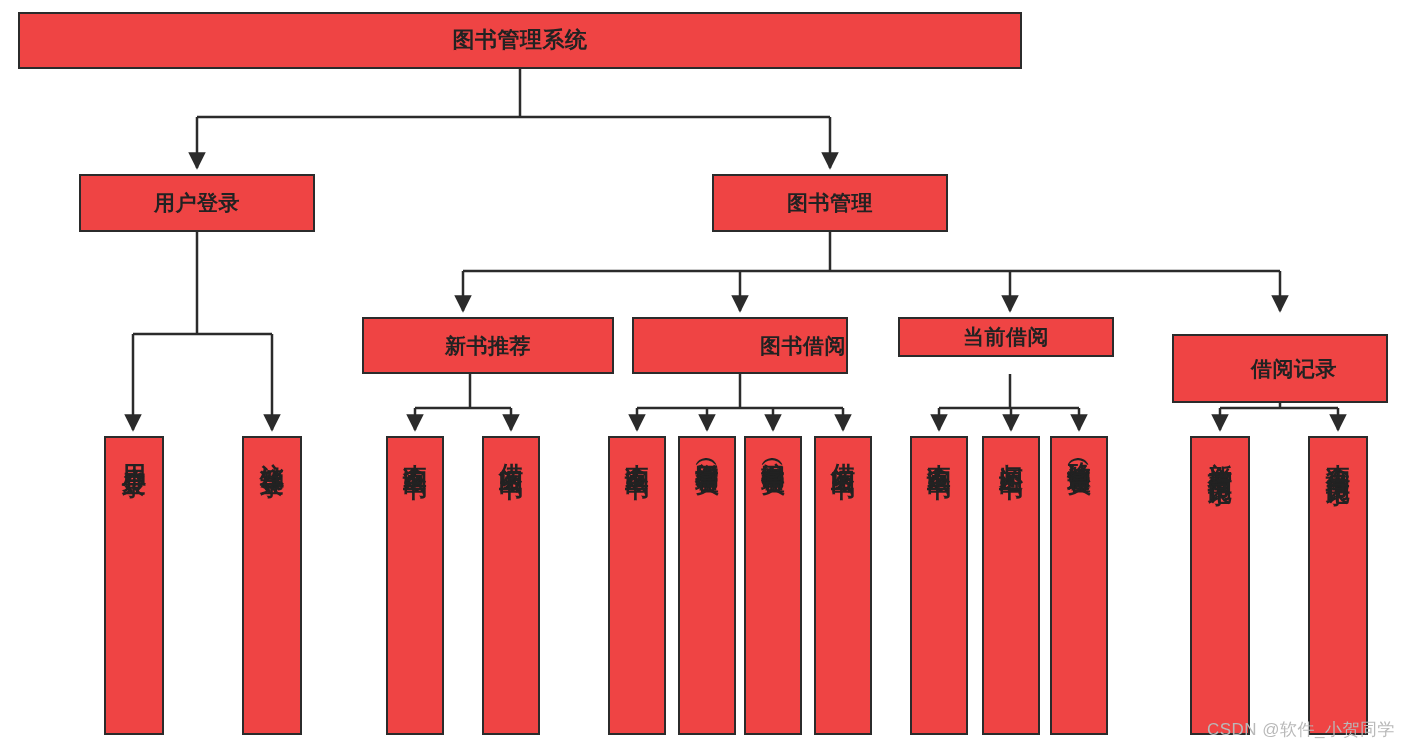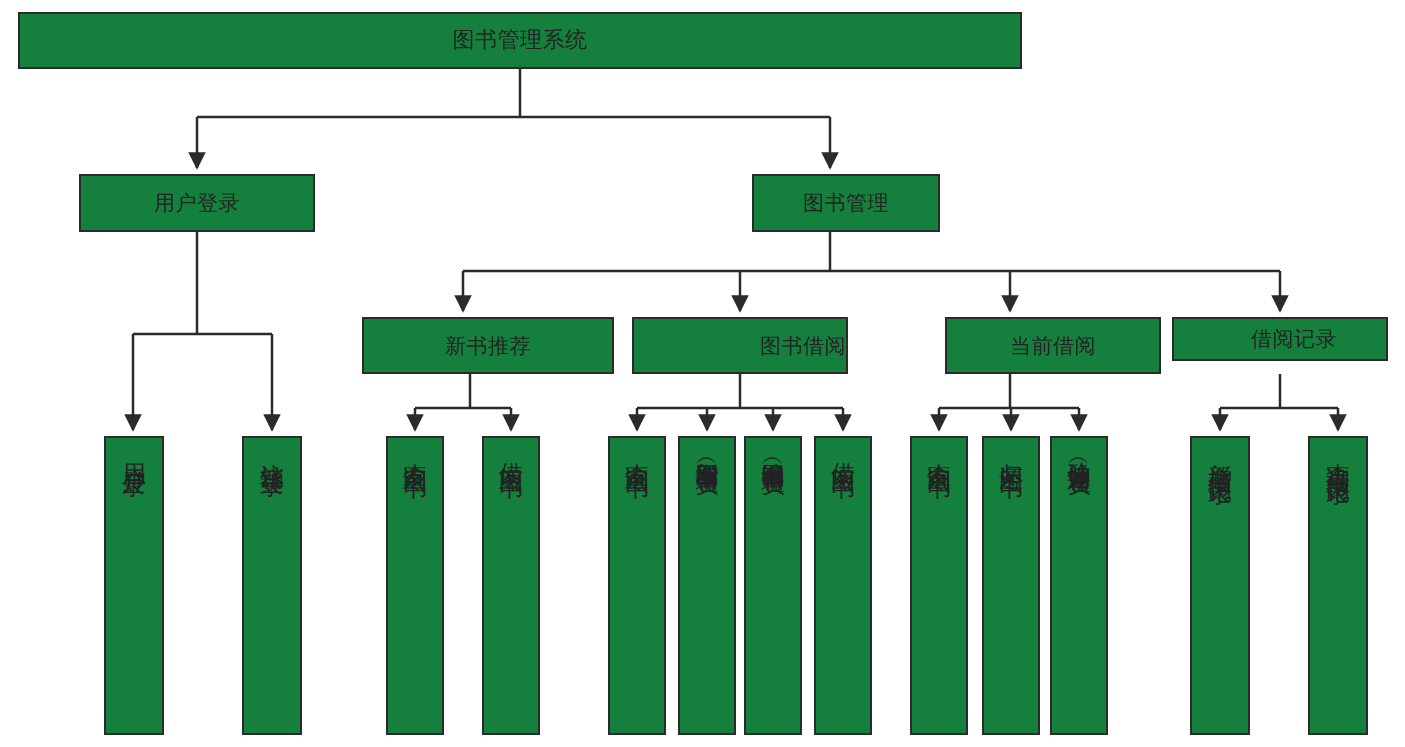--- a/index.html
+++ b/index.html
@@ -23,26 +23,27 @@
     position: absolute;
     left: 0;
     top: 0;
     width: 1405px;
     height: 747px;
     pointer-events: none;
   }
   .node {
     position: absolute;
     box-sizing: border-box;
-    background: #15803d;
+    background: #ef4444;
     border: 2px solid #2b2b2b;
     display: flex;
     align-items: center;
     justify-content: center;
     overflow: hidden;
+    font-weight: bold;
   }
   .node-label {
     color: #222222;
     line-height: 1.04;
     white-space: pre;
     text-align: center;
   }
   .node.horizontal .node-label {
     font-size: 21px;
     letter-spacing: 0.5px;
@@ -132,33 +133,33 @@
     </g>
   </svg>
 
   <div id="nodes-layer">
       <div class="node horizontal root" style="left: 18px; top: 12px; width: 1004px; height: 57px;">
         <div class="node-label">图书管理系统</div>
       </div>
       <div class="node horizontal" style="left: 79px; top: 174px; width: 236px; height: 58px;">
         <div class="node-label">用户登录</div>
       </div>
-      <div class="node horizontal" style="left: 712px; top: 174px; width: 188px; height: 58px; margin-left: 40px;">
+      <div class="node horizontal" style="left: 712px; top: 174px; width: 236px; height: 58px;">
         <div class="node-label">图书管理</div>
       </div>
       <div class="node horizontal" style="left: 362px; top: 317px; width: 252px; height: 57px;">
         <div class="node-label">新书推荐</div>
       </div>
       <div class="node horizontal" style="left: 632px; top: 317px; width: 216px; height: 57px; justify-content: flex-end;">
         <div class="node-label">图书借阅</div>
       </div>
-      <div class="node horizontal" style="left: 945px; top: 317px; width: 216px; height: 57px;">
+      <div class="node horizontal" style="left: 898px; top: 317px; width: 216px; height: 40px;">
         <div class="node-label">当前借阅</div>
       </div>
-      <div class="node horizontal" style="left: 1172px; top: 317px; width: 216px; height: 44px; padding-left: 28px;">
+      <div class="node horizontal" style="left: 1172px; top: 334px; width: 216px; height: 69px; padding-left: 28px;">
         <div class="node-label">借阅记录</div>
       </div>
       <div class="node vertical" style="left: 104px; top: 436px; width: 60px; height: 299px;">
         <div class="node-label">用户登录</div>
       </div>
       <div class="node vertical" style="left: 242px; top: 436px; width: 60px; height: 299px;">
         <div class="node-label">注销登录</div>
       </div>
       <div class="node vertical" style="left: 386px; top: 436px; width: 58px; height: 299px;">
         <div class="node-label">查询图书</div>
@@ -188,13 +189,14 @@
         <div class="node-label">确认归还（管理员）</div>
       </div>
       <div class="node vertical" style="left: 1190px; top: 436px; width: 60px; height: 299px;">
         <div class="node-label">新增借阅记录</div>
       </div>
       <div class="node vertical" style="left: 1308px; top: 436px; width: 60px; height: 299px;">
         <div class="node-label">查询借阅记录</div>
       </div>
     </div>
 
+  <div class="watermark">CSDN @软件_小贺同学</div>
 </div>
 
 </body></html>

